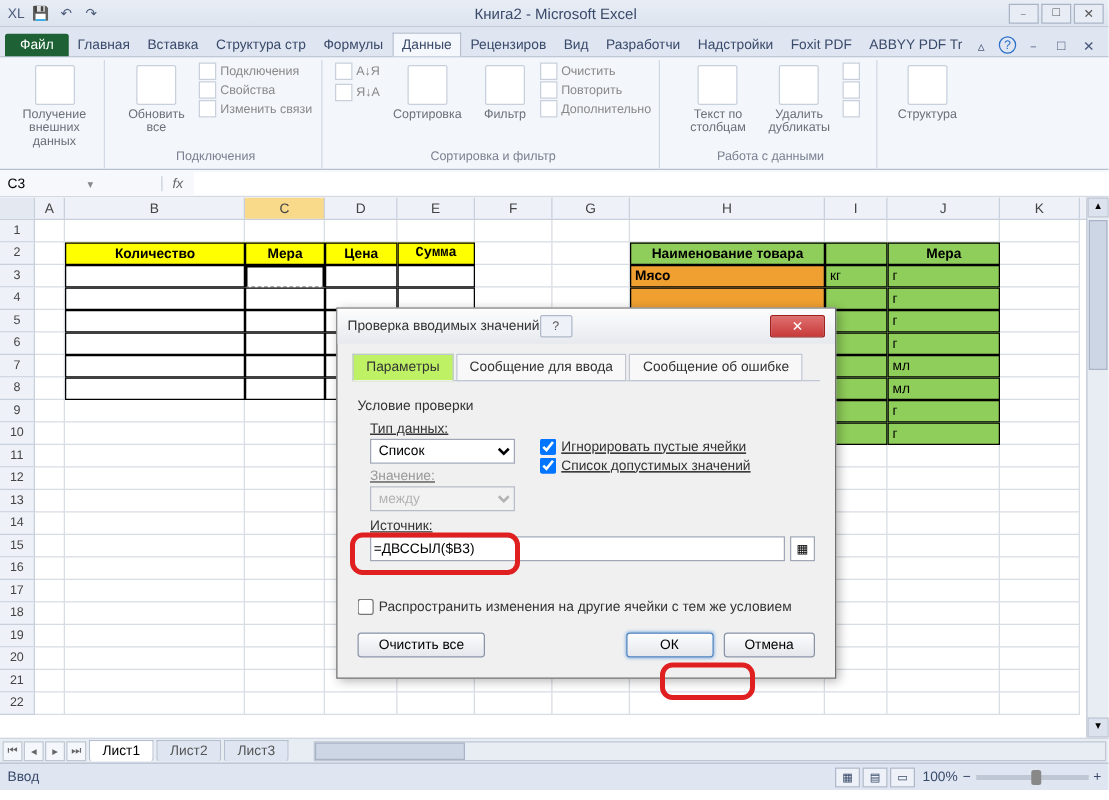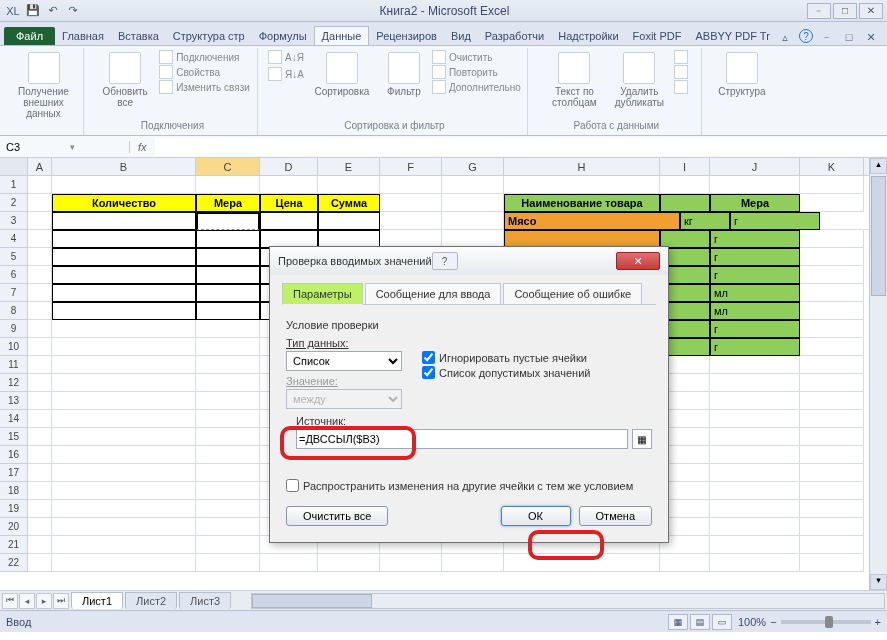--- a/index.html
+++ b/index.html
@@ -274,38 +274,38 @@
         <div class="cell" style="width: 50px;"></div>
         <div class="cell" style="width: 90px;"></div>
         <div class="cell" style="width: 64px;"></div>
       </div>
       <div class="row">
         <div class="rh">2</div>
         <div class="cell" style="width: 24px;"></div>
         <div class="cell yellow" style="width: 144px;">Количество</div>
         <div class="cell yellow" style="width: 64px;">Мера</div>
         <div class="cell yellow" style="width: 58px;">Цена</div>
-        <div class="cell yellow" style="width: 62px;">Сумма</div>
+        <div class="cell yellow" style="width: 62px; font-family: Liberation Mono, monospace;">Сумма</div>
         <div class="cell" style="width: 62px;"></div>
         <div class="cell" style="width: 62px;"></div>
         <div class="cell green1" style="width: 156px;">Наименование товара</div>
         <div class="cell green1" style="width: 50px;"></div>
         <div class="cell green1" style="width: 90px;">Мера</div>
         <div class="cell" style="width: 64px;"></div>
       </div>
       <div class="row">
         <div class="rh">3</div>
         <div class="cell" style="width: 24px;"></div>
         <div class="cell tbord" style="width: 144px;"></div>
         <div class="cell tbord seltop" style="width: 64px;"></div>
         <div class="cell tbord" style="width: 58px;"></div>
         <div class="cell tbord" style="width: 62px;"></div>
         <div class="cell" style="width: 62px;"></div>
         <div class="cell" style="width: 62px;"></div>
-        <div class="cell orange" style="width: 176px;">Мясо</div>
+        <div class="cell orange" style="width: 156px;">Мясо</div>
         <div class="cell green2" style="width: 50px;">кг</div>
         <div class="cell green2" style="width: 90px;">г</div>
         <div class="cell" style="width: 64px;"></div>
       </div>
       <div class="row">
         <div class="rh">4</div>
         <div class="cell" style="width: 24px;"></div>
         <div class="cell tbord" style="width: 144px;"></div>
         <div class="cell tbord" style="width: 64px;"></div>
         <div class="cell tbord" style="width: 58px;"></div>
@@ -617,21 +617,21 @@
     <span class="dclose">✕</span>
   </div>
   <div class="dbody">
     <div class="dtabs">
       <div class="dtab active">Параметры</div>
       <div class="dtab">Сообщение для ввода</div>
       <div class="dtab">Сообщение об ошибке</div>
     </div>
     <div class="dcontent">
       <div class="lbl">Условие проверки</div>
-      <div style="display:flex; gap:20px; align-items:flex-start; ">
+      <div style="display:flex; gap:20px; align-items:flex-start; margin-left:10px;text-decoration:underline;">
         <div>
           <span class="lbl u">Тип данных:</span>
           <select><option>Список</option></select>
           <span class="lbl u" style="color:#999">Значение:</span>
           <select disabled=""><option>между</option></select>
         </div>
         <div style="padding-top:16px">
           <label class="chk">
               <input type="checkbox" checked="" style="">
               <span>Игнорировать пустые ячейки</span>

